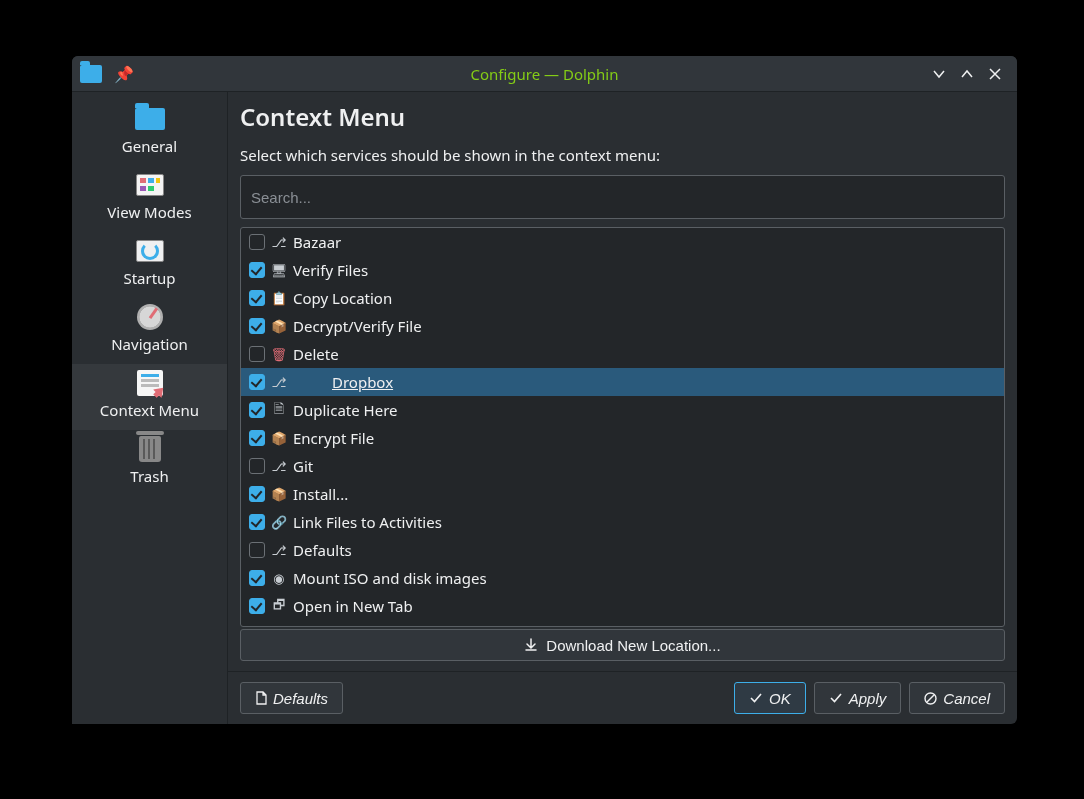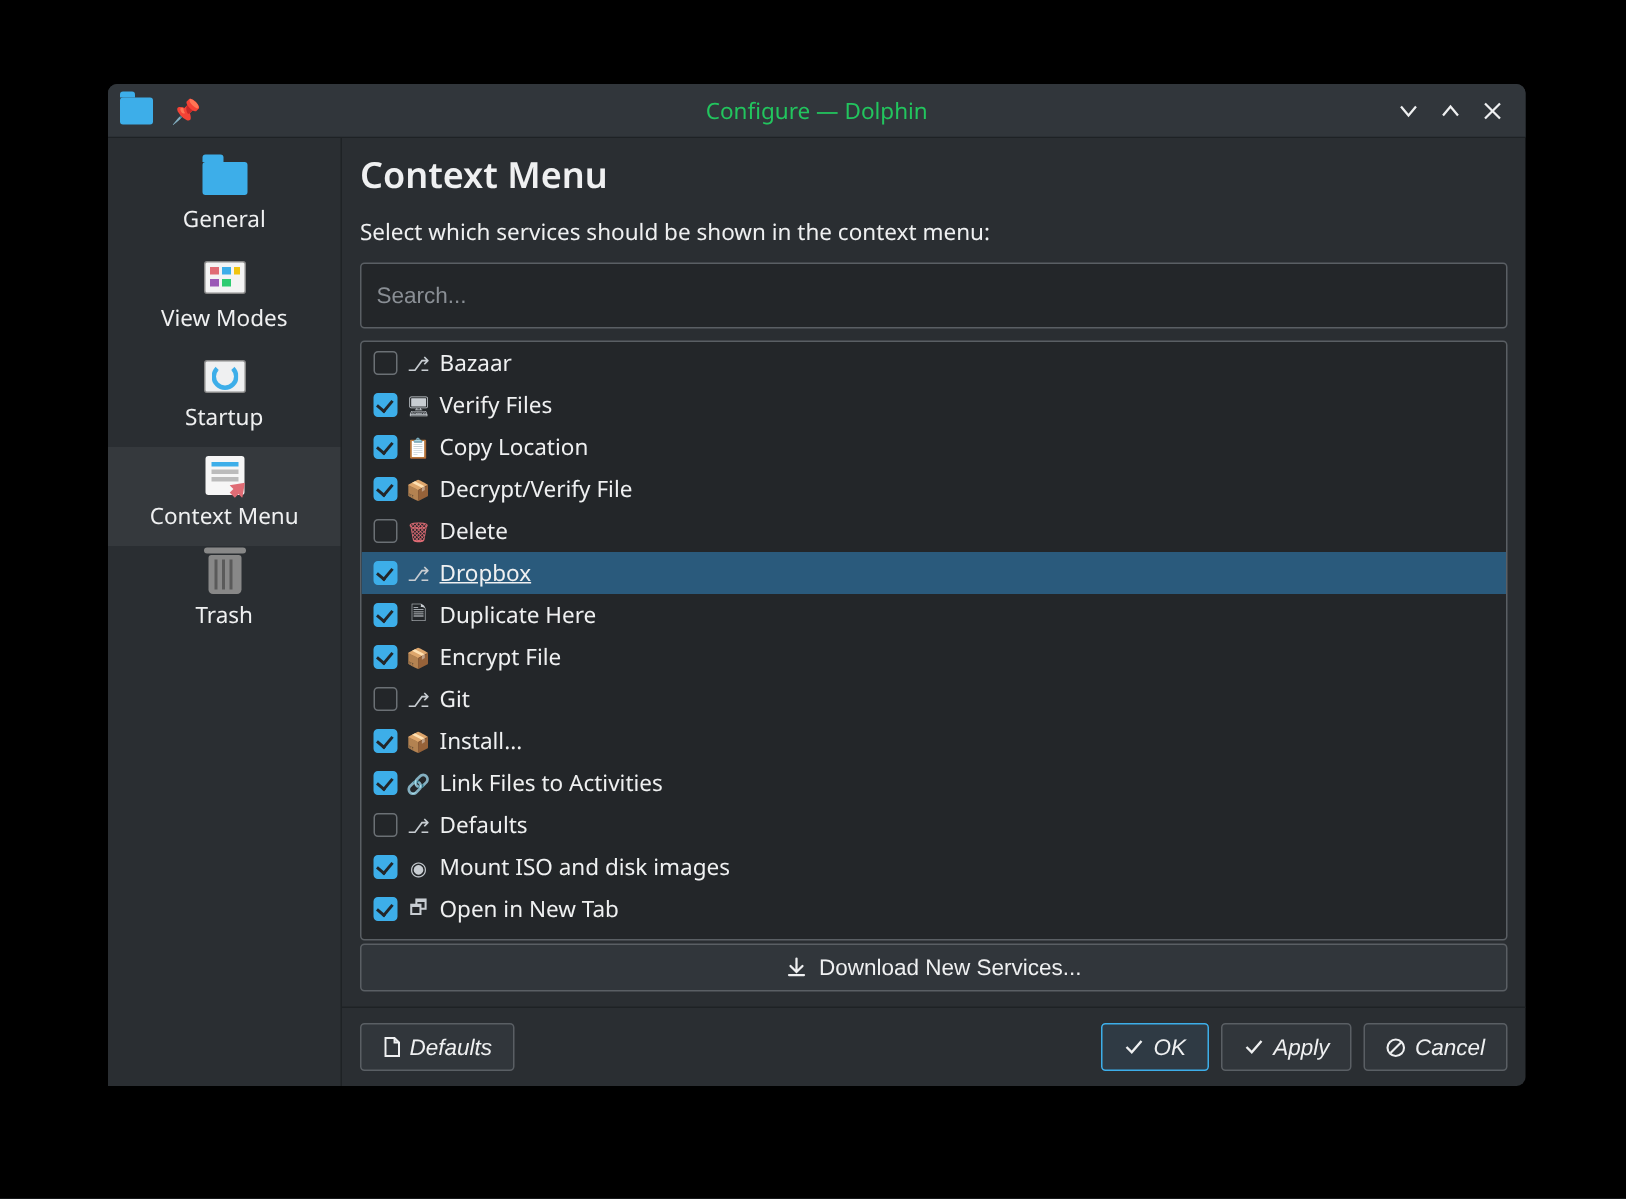--- a/index.html
+++ b/index.html
@@ -28,21 +28,21 @@
   .titlebar {
     height: 36px;
     background: #31363b;
     border-radius: 6px 6px 0 0;
     display: flex;
     align-items: center;
     padding: 0 8px;
     border-bottom: 1px solid #1e2225;
   }
   .titlebar-left { display:flex; align-items:center; gap:8px; width:90px; }
-  .titlebar-title { flex:1; text-align:center; font-size:15px; color:#22c55e; }
+  .titlebar-title { flex:1; text-align:center; font-size:15px; color:#84cc16; }
   .titlebar-right { display:flex; align-items:center; gap:0; width:90px; justify-content:flex-end; }
   .titlebar-btn { width:28px; height:28px; display:flex; align-items:center; justify-content:center; cursor:pointer; border-radius:3px; }
   .app-icon { width:22px; height:18px; background: linear-gradient(#3daee9 0 100%); border-radius:2px; position:relative; }
   .app-icon::before { content:""; position:absolute; top:-4px; left:0; width:10px; height:4px; background:#3daee9; border-radius:2px 2px 0 0; }
   .pin { color:#eff0f1; font-size:16px; }
 
   .body {
     flex:1;
     display:flex;
     min-height:0;
@@ -141,21 +141,21 @@
   .checkbox.checked { background:#3daee9; border-color:#3daee9; }
   .checkbox.checked::after {
     content:"";
     width:8px; height:5px;
     border-left:2px solid #232629;
     border-bottom:2px solid #232629;
     transform:rotate(-50deg) translate(0.5px,-1px);
   }
   .row-icon { width:16px; height:16px; flex-shrink:0; display:flex; align-items:center; justify-content:center; font-size:13px; }
   .row-label { white-space:nowrap; }
-  .row.selected .row-label { text-decoration: underline; }
+  .row.selected .row-label { text-decoration: underline; margin-left: 39px; }
 
   .download-wrap { padding:0 12px 10px; }
   .download-btn {
     width:100%;
     height:32px;
     background:#31363b;
     border:1px solid #5a5f64;
     border-radius:3px;
     color:#eff0f1;
     font-size:15px;
@@ -234,20 +234,26 @@
             <div class="viewmodes-icon"></div>
           </div>
           <span>View Modes</span>
         </div>
         <div class="side-item">
           <div class="side-icon">
             <div class="startup-icon"></div>
           </div>
           <span>Startup</span>
         </div>
+        <div class="side-item">
+          <div class="side-icon">
+            <div class="nav-icon"></div>
+          </div>
+          <span>Navigation</span>
+        </div>
         <div class="side-item selected">
           <div class="side-icon">
             <div class="ctx-icon"></div>
           </div>
           <span>Context Menu</span>
         </div>
         <div class="side-item">
           <div class="side-icon">
             <div class="trash-icon"></div>
           </div>
@@ -335,21 +341,21 @@
               <span class="row-label">Open in New Tab</span>
             </div>
           </div>
       </div>
 
       <div class="download-wrap">
         <button class="download-btn">
           <svg width="14" height="14" viewBox="0 0 14 14">
               <path d="M7 1 V9 M3 6 L7 10 L11 6 M2 12 H12" fill="none" stroke="#eff0f1" stroke-width="1.5" stroke-linecap="round"></path>
             </svg>
-          <span>Download New Services...</span>
+          <span>Download New Location...</span>
         </button>
       </div>
 
       <div class="footer">
         <button class="btn">
           <svg width="12" height="14" viewBox="0 0 12 14">
               <path d="M2 1 H8 L11 4 V13 H2 Z M8 1 V4 H11" fill="none" stroke="#eff0f1" stroke-width="1.3"></path>
             </svg>
           <span>Defaults</span>
         </button>

